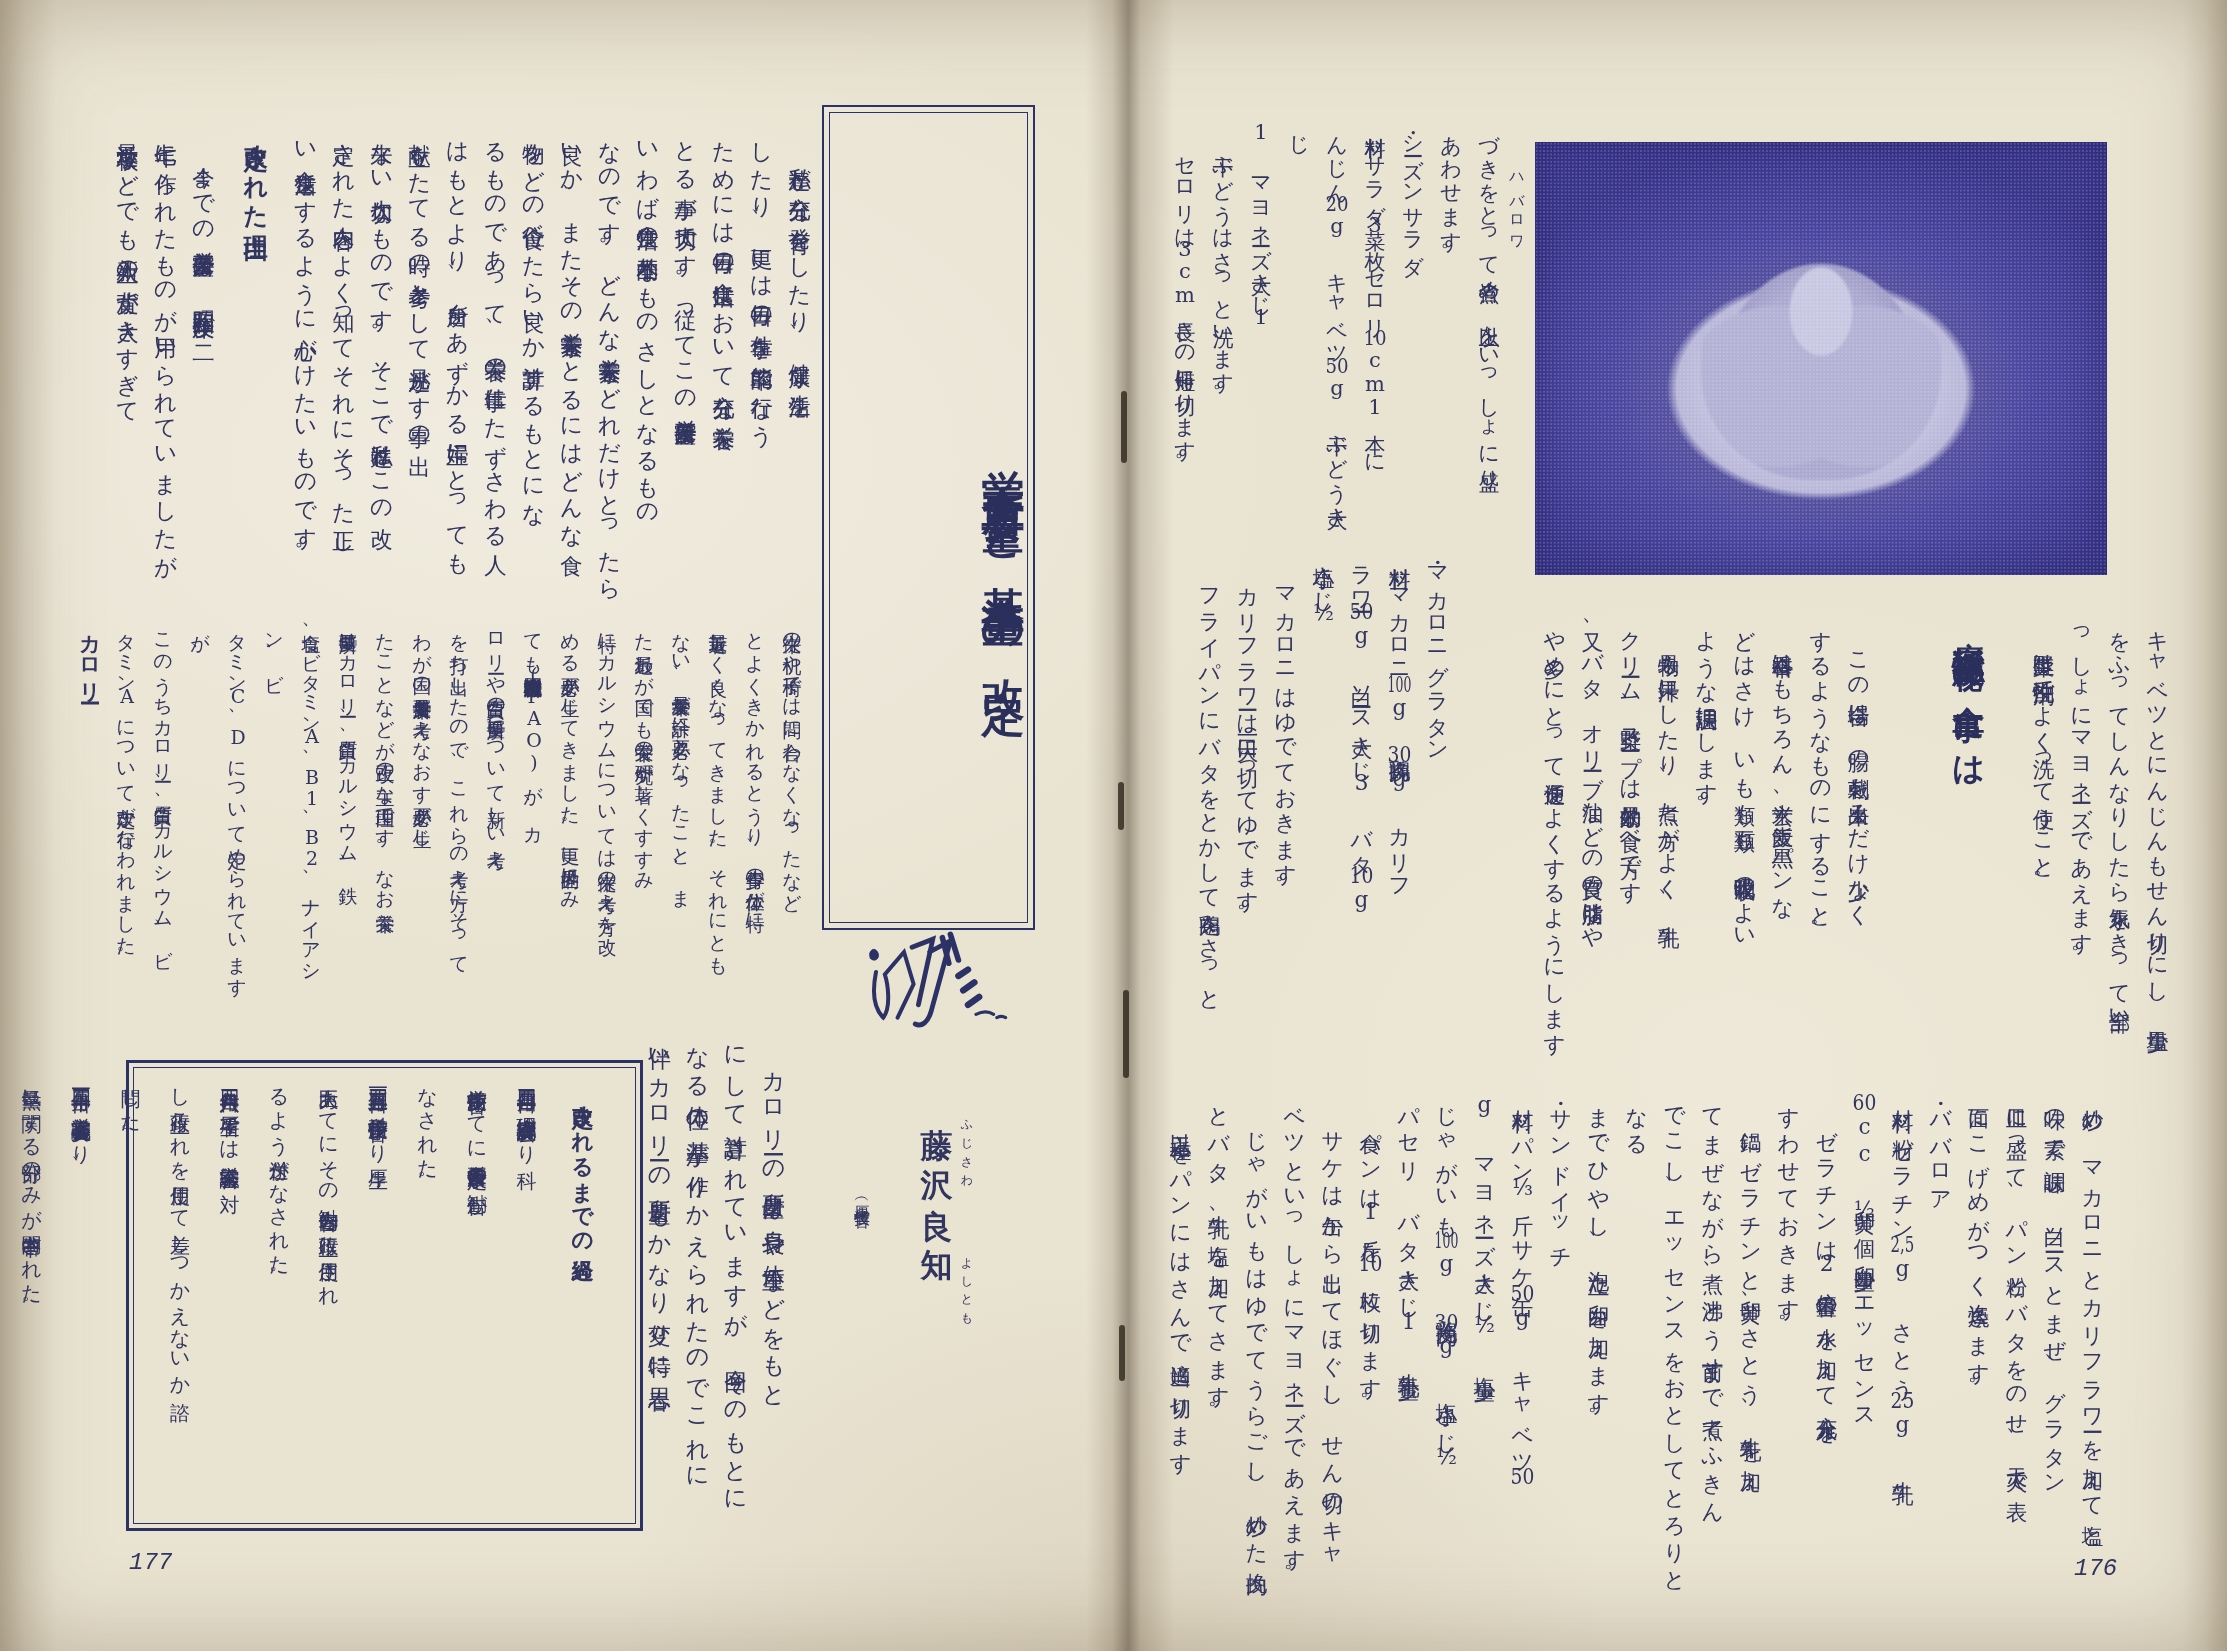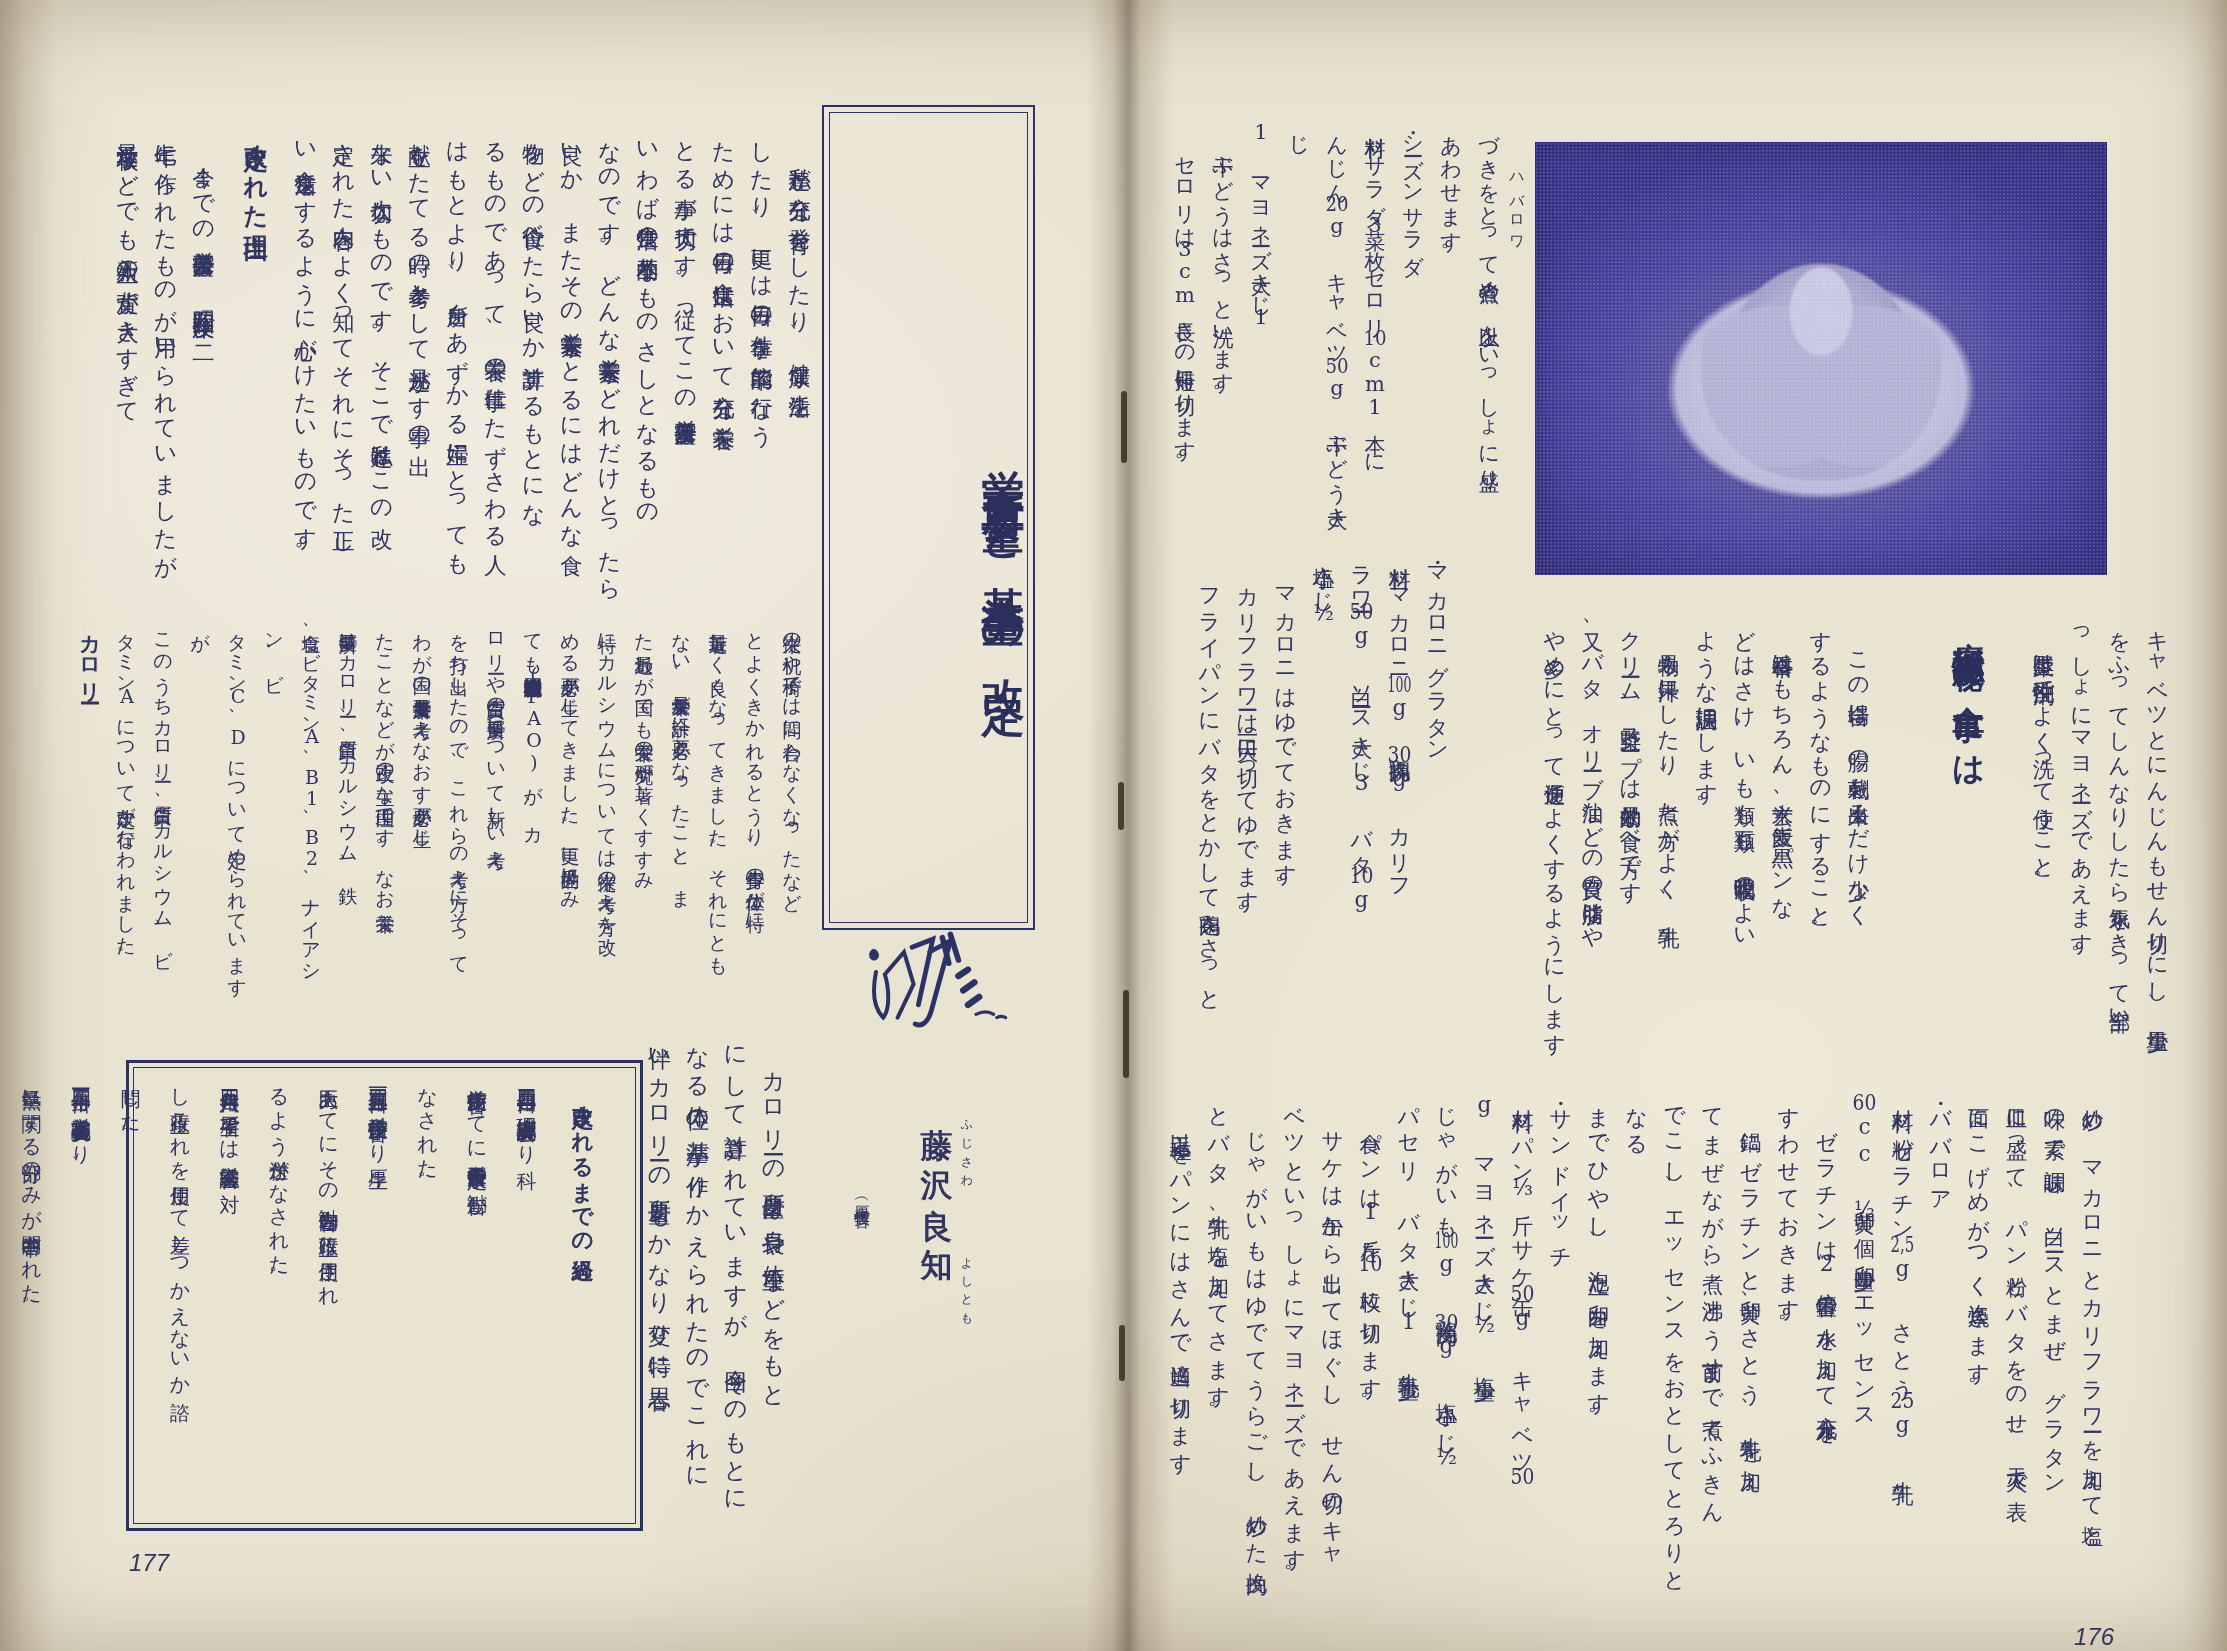--- a/index.html
+++ b/index.html
@@ -56,21 +56,21 @@
     box-shadow:inset 0 0 32px rgba(20,16,70,.35);}
   .photo .dessert{position:absolute;left:29%;top:24%;width:42%;height:54%;
     background:radial-gradient(ellipse at 50% 28%, #c9c8e2 0 18%, transparent 19%),
                radial-gradient(ellipse at 32% 60%, #b3b1d4 0 40%, transparent 41%),
                radial-gradient(ellipse at 68% 60%, #b3b1d4 0 40%, transparent 41%),
                radial-gradient(ellipse at 50% 65%, #aba9cf 0 52%, #9f9dc6 62%, transparent 63%);
     border-radius:48% 48% 46% 46%;filter:blur(0.8px);}
   .photo .dots{position:absolute;inset:0;background-image:radial-gradient(rgba(245,245,255,.20) 0.7px, transparent 1.3px);background-size:3.6px 3.6px;}
   .photo-caption{font-size:15px;letter-spacing:3.2px;}
 
-  .page-number{position:absolute;font-style:italic;font-size:24px;color:#31355f;font-family:Liberation Sans, sans-serif;}
+  .page-number{position:absolute;font-style:italic;font-size:24px;color:#31355f;font-family:Liberation Mono, monospace;}
 
   
   .author-name{font-size:32px;letter-spacing:40px;font-weight:bold;}
   .furigana{font-size:12px;letter-spacing:4.8px;}
   .author-role{font-size:16px;letter-spacing:1.6px;}
   .signature{position:absolute;left:856px;top:928px;width:156px;height:128px;}
 </style>
 </head>
 <body>
 
@@ -234,21 +234,21 @@
         <p class="col">じゃがいも<span class="tcy">100</span>g　鶏挽肉<span class="tcy">30</span>g　塩小さじ<span class="tcy">½</span></p>
         <p class="col">パセリ　バタ大さじ<span class="tcy">1</span>　牛乳少量</p>
         <p class="col">　食パンは<span class="tcy">1</span>斤を<span class="tcy">10</span>枚に切ります。</p>
         <p class="col">　サケは缶から出してほぐし、せん切のキャ</p>
         <p class="col">ベツといっしょにマヨネーズであえます。</p>
         <p class="col">　じゃがいもはゆでてうらごし、炒めた挽肉</p>
         <p class="col">とバタ、牛乳、塩を加えてさます。</p>
         <p class="col">　以上二種をパンにはさんで適当に切ります</p>
       </div>
 
-    <div class="page-number" style="left:2074px;top:1623px;">176</div>
+    <div class="page-number" style="left:2074px;top:1555px;">176</div>
   </div>
 
   <div class="gutter"></div>
   <div class="crease" style="left:1121px;top:391px;height:72px;"></div>
   <div class="crease" style="left:1118px;top:782px;height:48px;"></div>
   <div class="crease" style="left:1123px;top:990px;height:88px;"></div>
   <div class="crease" style="left:1119px;top:1325px;height:56px;"></div>
 
 </div>
 

